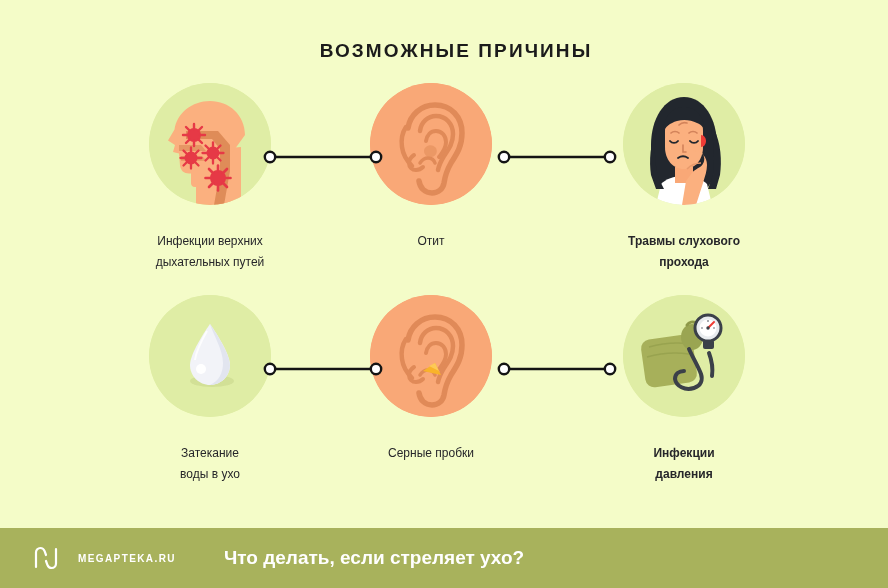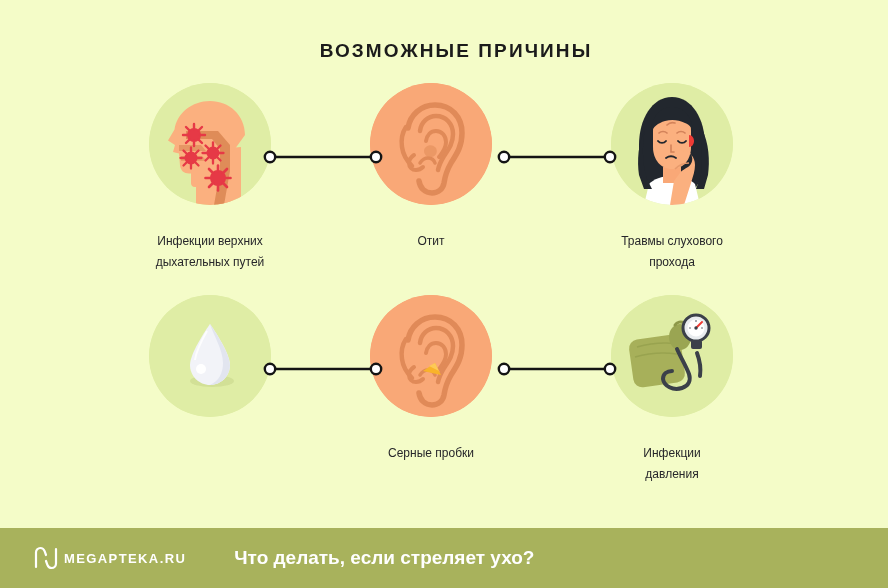--- a/index.html
+++ b/index.html
@@ -50,21 +50,21 @@
   #row-2 { top: 295px; }
 
   .cause-cell {
     position: absolute;
     width: 236px;
     top: 0;
     text-align: center;
   }
   .cause-cell.col-1 { left: 92px; }
   .cause-cell.col-2 { left: 313px; }
-  .cause-cell.col-3 { left: 554px; }
+  .cause-cell.col-3 { left: 566px; font-weight: bold; }
 
   .icon-circle {
     position: relative;
     width: 122px;
     height: 122px;
     margin: 0 auto;
     border-radius: 50%;
     overflow: hidden;
   }
   .icon-circle.green  { background: #dfeda5; }
@@ -103,22 +103,22 @@
     align-items: center;
   }
   #brand-logo {
     margin-left: 33px;
     width: 26px;
     height: 26px;
     flex: none;
   }
   #brand-logo svg { display: block; }
   #brand-name {
-    margin-left: 5px;
-    font-size: 13px;
+    margin-left: 19px;
+    font-size: 10px;
     font-weight: bold;
     letter-spacing: 1.4px;
     color: #ffffff;
   }
   #footer-tagline {
     margin-left: 48px;
     font-size: 19px;
     font-weight: bold;
     color: #ffffff;
   }
@@ -275,20 +275,22 @@
       <div class="icon-circle green">
         <svg viewBox="0 0 122 122" xmlns="http://www.w3.org/2000/svg">
           <circle cx="61" cy="61" r="61" fill="#dfeda5"></circle>
           <ellipse cx="63" cy="86" rx="22" ry="6" fill="#cddb92" opacity="0.75"></ellipse>
           <path d="M61 29c0 0 20 28 20 41 0 11-9 20-20 20s-20-9-20-20c0-13 20-41 20-41z" fill="#f2f3f8"></path>
           <path d="M61 29c0 0 20 28 20 41 0 11-9 20-20 20 9-4 13-12 13-22 0-13-10-29-13-39z" fill="#e2e5ef"></path>
           <circle cx="52" cy="74" r="5" fill="#ffffff"></circle>
           <path d="M58 36c-4 7-11 20-12 29" stroke="#ffffff" stroke-width="2" fill="none" opacity="0.8"></path>
         </svg>
       </div>
+      <div class="cause-label">Затекание
+воды в ухо</div>
     </div>
 
     <div class="cause-cell col-2">
       <div class="icon-circle orange">
         <svg viewBox="0 0 122 122" xmlns="http://www.w3.org/2000/svg">
           <circle cx="61" cy="61" r="61" fill="#f9a877"></circle>
           <g fill="none" stroke="#e08a58" stroke-linecap="round" stroke-linejoin="round">
             <path d="M38 45c2-13 13-23 27-23 16 0 27 12 27 28 0 14-6 22-11 30-4 7-6 13-7 20-1 6-6 10-12 10-7 0-12-5-13-12" stroke-width="5.5"></path>
             <path d="M50 48c1-9 8-15 16-15 10 0 17 8 17 18 0 10-5 16-9 22-3 5-5 9-6 14" stroke-width="4.5"></path>
             <path d="M56 58c1-6 5-10 10-10 6 0 10 5 10 11 0 7-4 11-7 15" stroke-width="4"></path>

